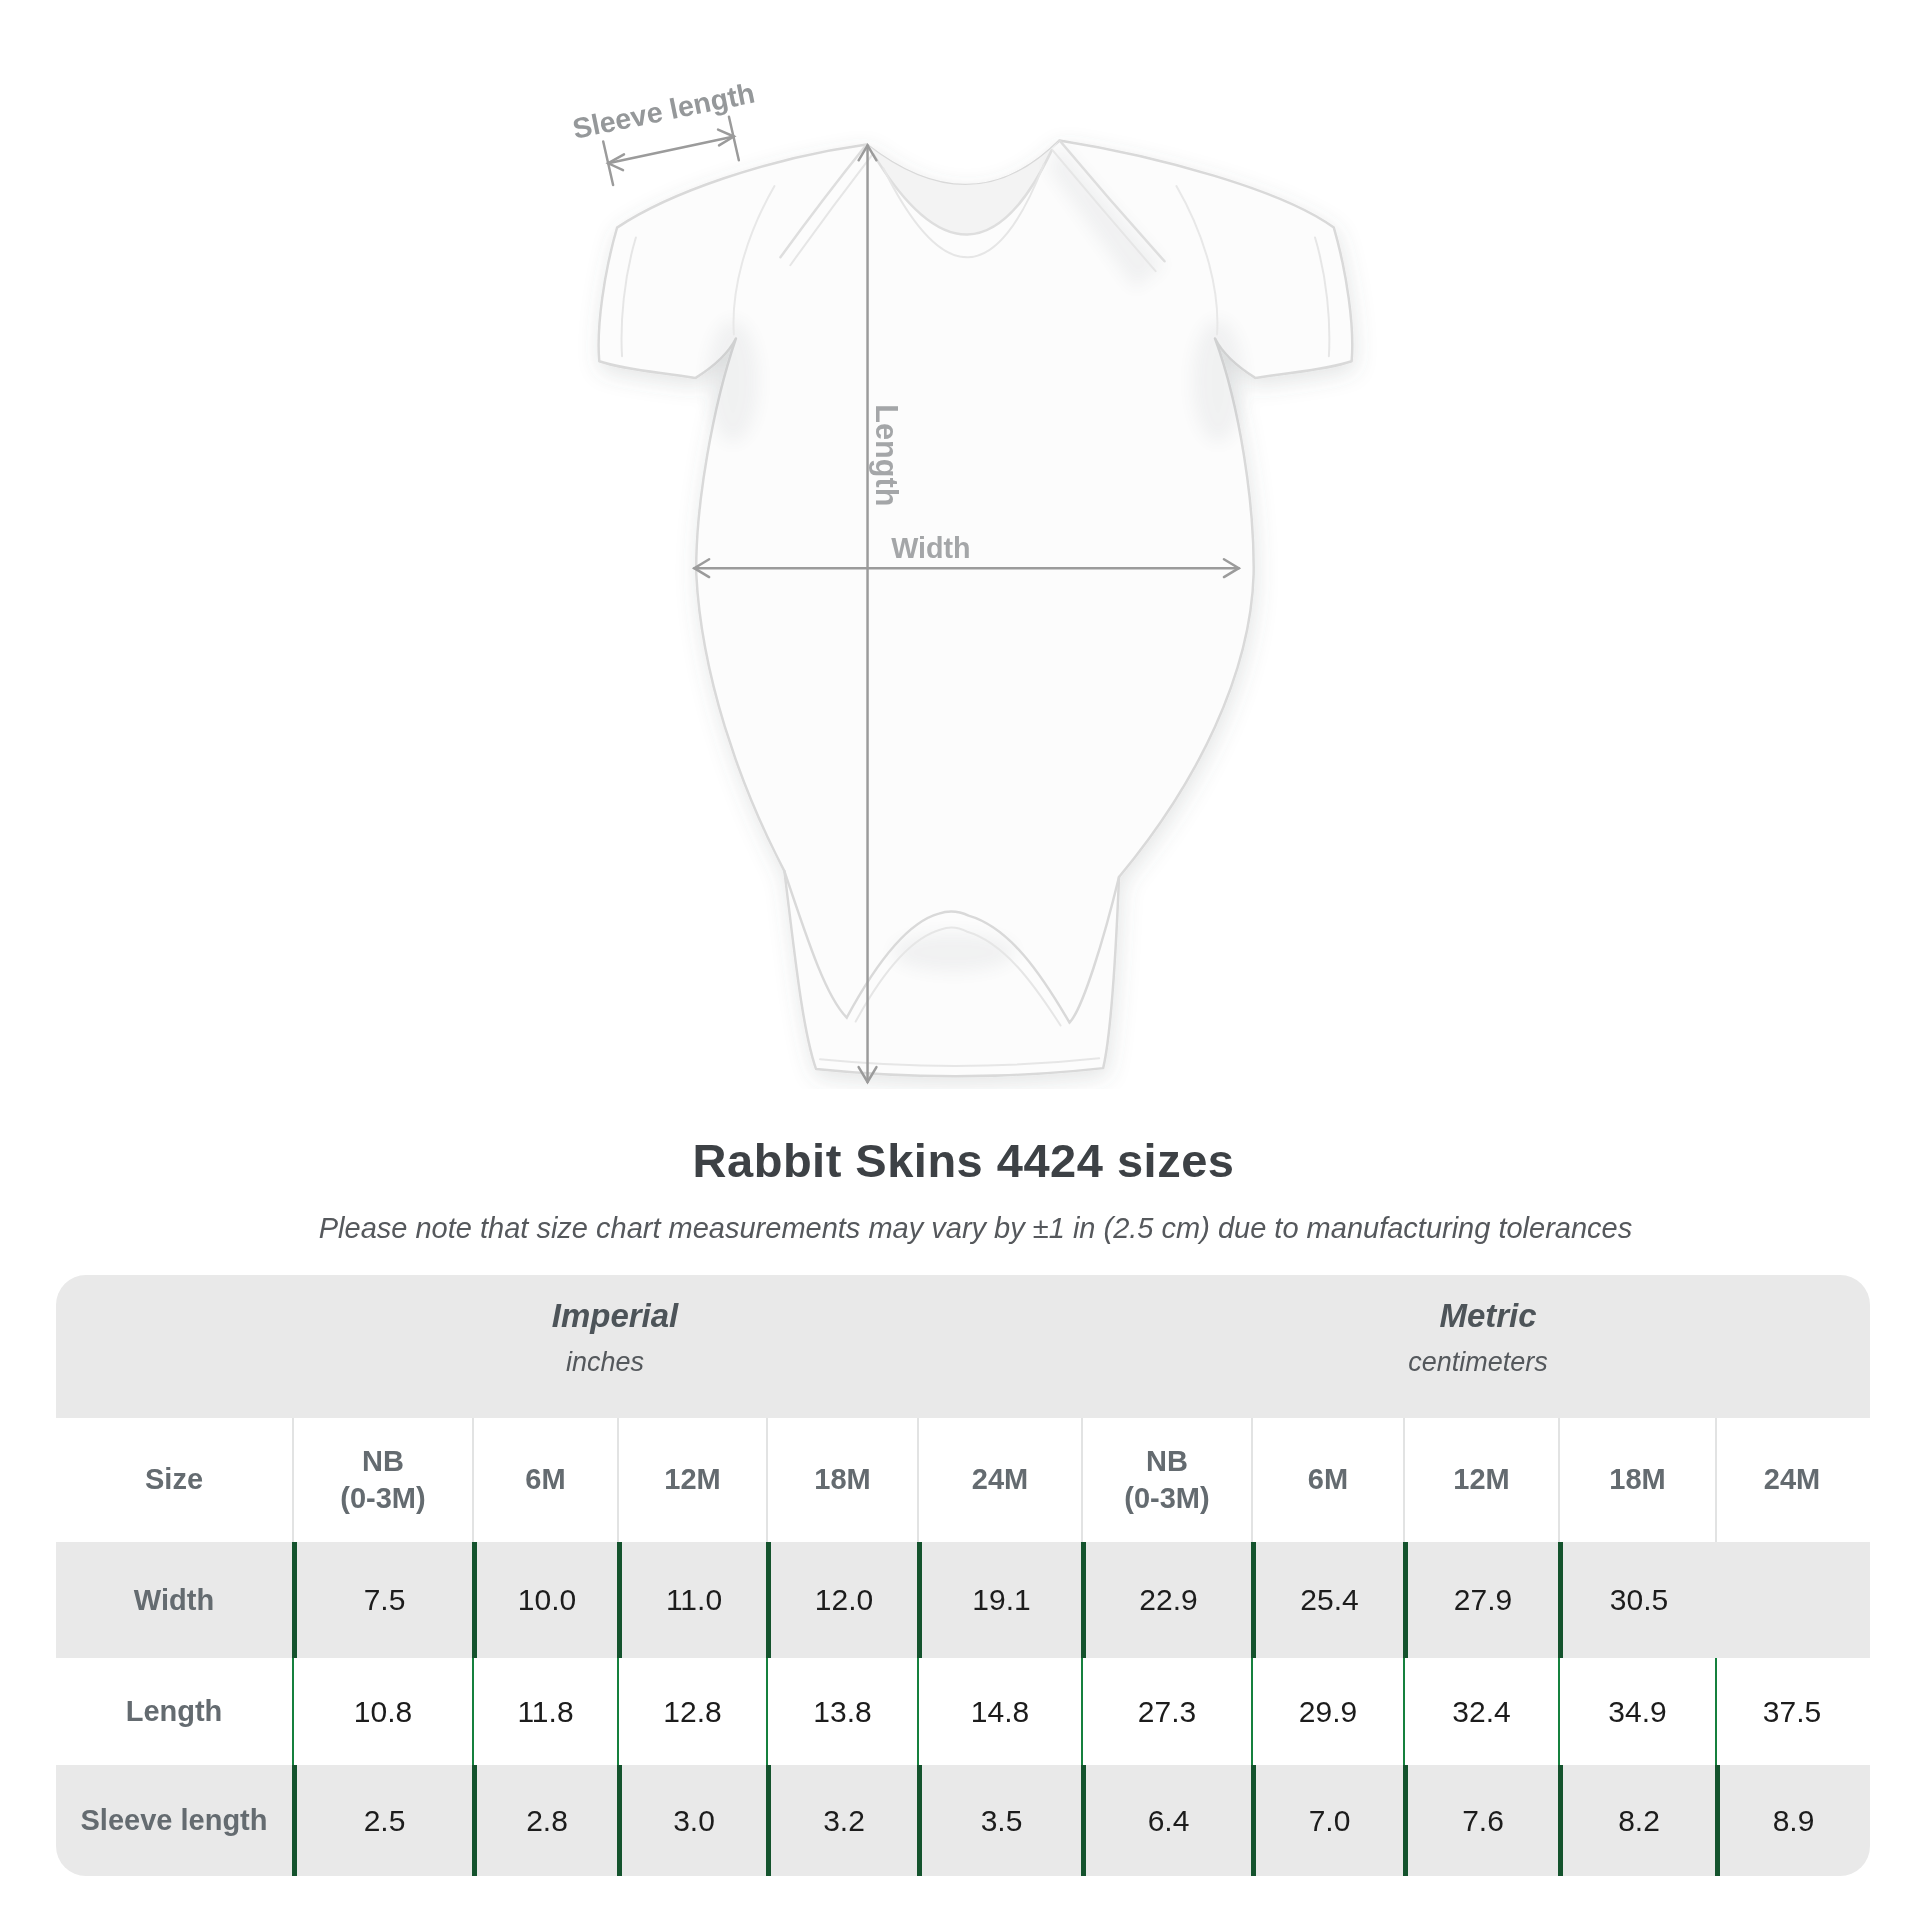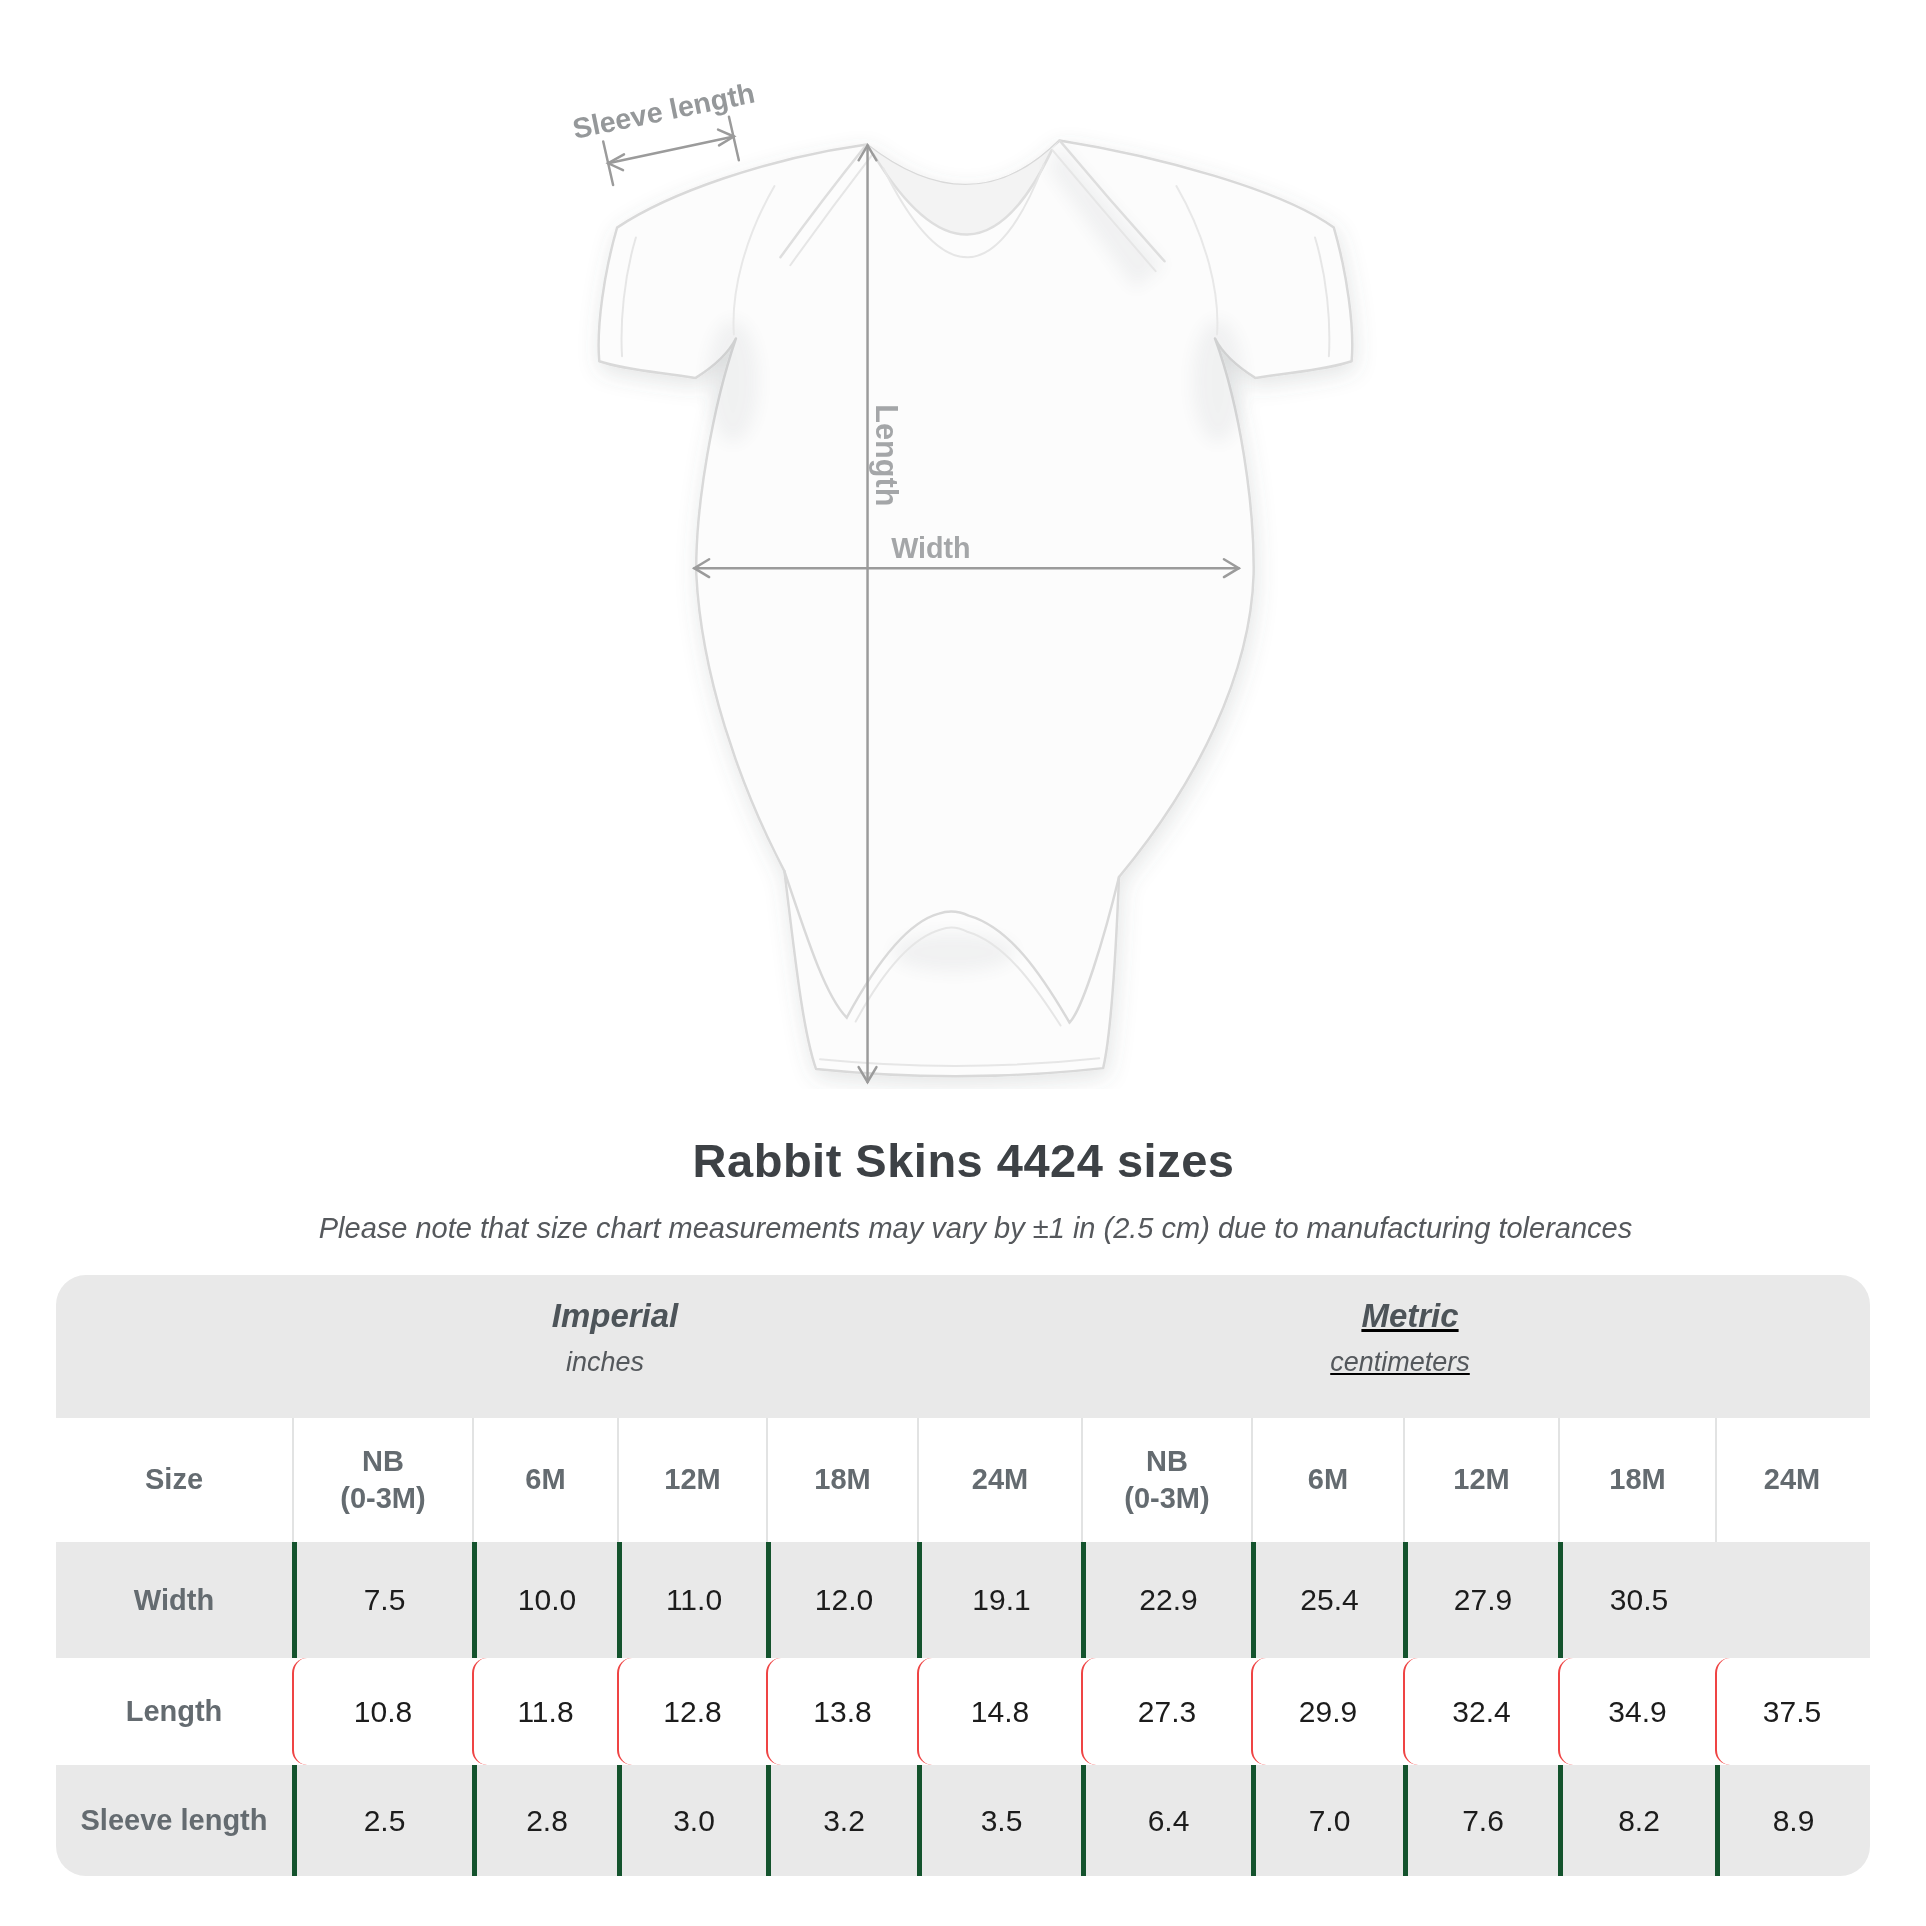--- a/index.html
+++ b/index.html
@@ -36,21 +36,21 @@
   }
 
   
   .size-table {
     position: absolute; left: 56px; top: 1275px; width: 1814px;
     border-radius: 30px; overflow: hidden;
   }
   .unit-band { height: 143px; background: #e9e9e9; position: relative; }
   .unit-group { position: absolute; top: 22px; transform: translateX(-50%); text-align: center; }
   .unit-group.imperial { left: 549px; }
-  .unit-group.metric { left: 1344px; text-decoration: underline; }
+  .unit-group.metric { left: 1422px; }
   .unit-group .system { font-size: 33px; font-weight: bold; font-style: italic; color: #4d5459; margin-left: 20px; }
   .unit-group .unit   { margin-top: 12px; font-size: 27px; font-style: italic; color: #54585c; }
 
   .grid-row {
     display: grid;
     grid-template-columns: 236px 180px 145px 149px 151px 164px 170px 152px 155px 157px 152px;
   }
   .grid-row .cell {
     display: flex; align-items: center; justify-content: center;
     text-align: center;
@@ -63,21 +63,21 @@
   .header-row .cell + .cell { border-left: 2px solid #e2e3e3; }
 
   .data-row .cell { font-size: 30px; color: #1c1c1c; }
   .data-row .cell.row-label { font-weight: bold; color: #646b70; font-size: 29px; }
   .row-width  { height: 116px; }
   .row-length { height: 107px; }
   .row-sleeve { height: 111px; }
   .row-gray { background: #e9e9e9; }
   .row-gray .cell + .cell { border-left: 5px solid #14532d; }
   .row-white { background: #ffffff; }
-  .row-white .cell + .cell { border-left: 2px solid #ef4444; border-radius: 15px; }
+  .row-white .cell + .cell { border-left: 2px solid #15803d; }
 </style>
 </head>
 <body>
 
 <div class="diagram-wrap">
   <svg viewBox="0 0 900 1020">
     <defs>
       <filter id="ds" x="-20%" y="-20%" width="140%" height="140%">
         <feDropShadow dx="2" dy="7" stdDeviation="11" flood-color="#5a6066" flood-opacity="0.16"></feDropShadow>
       </filter>

